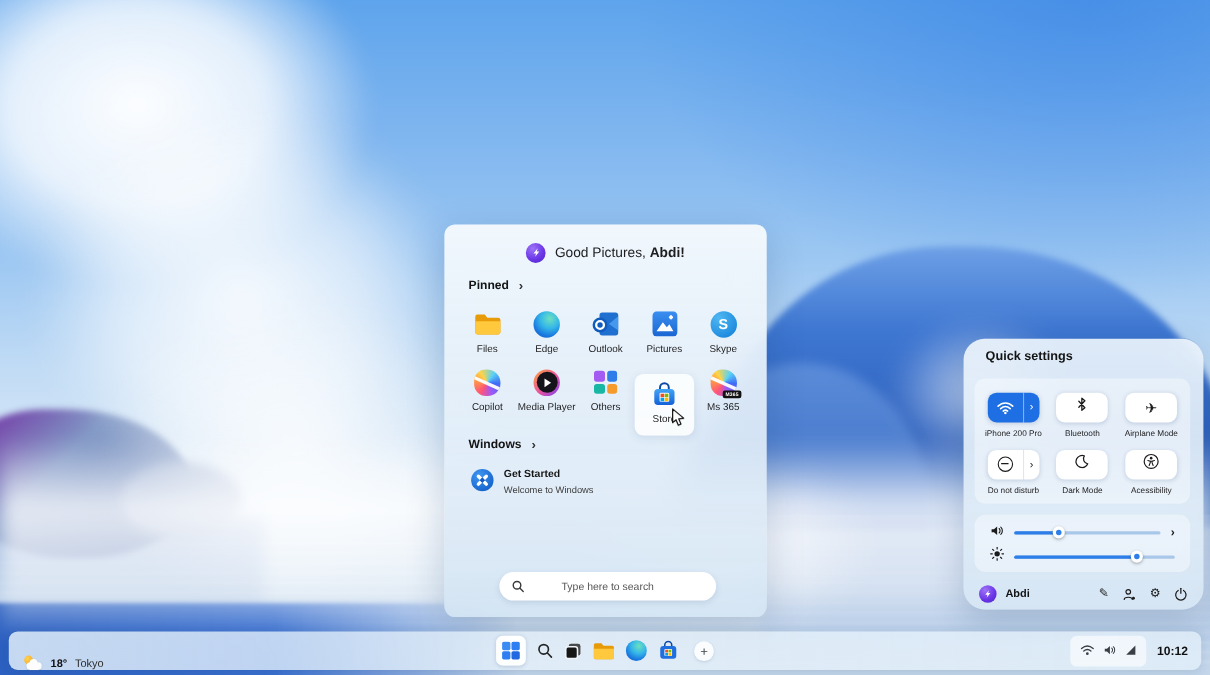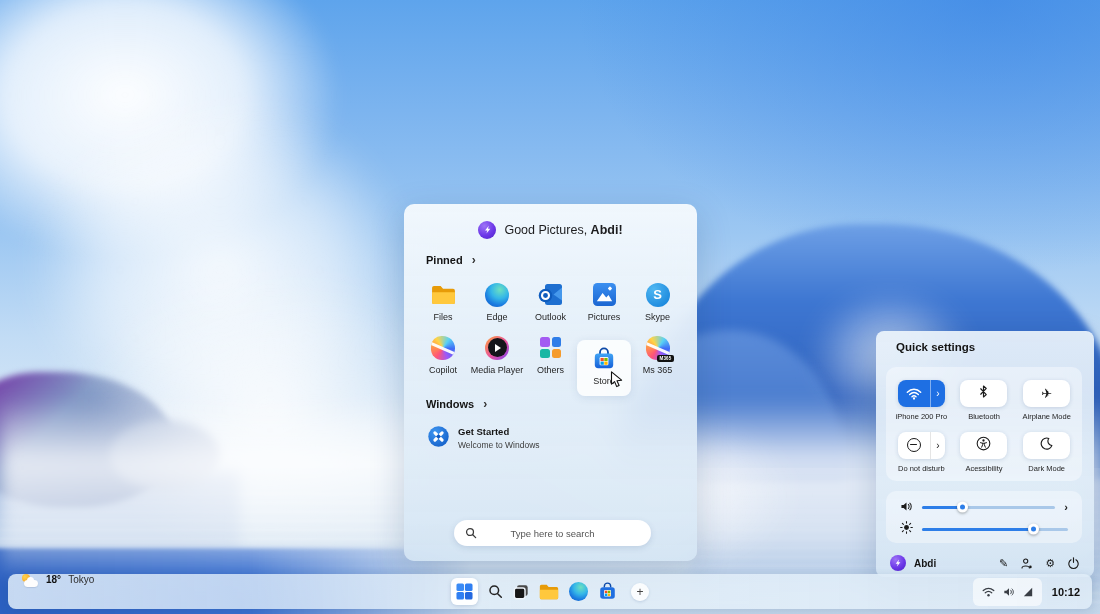--- a/index.html
+++ b/index.html
@@ -70,21 +70,21 @@
     display:flex;align-items:center;justify-content:center;}
   .icon-mp .inner{width:19px;height:19px;border-radius:50%;background:#14141a;display:flex;align-items:center;justify-content:center;}
   .icon-mp .tri{width:0;height:0;border-left:6px solid #fff;border-top:4px solid transparent;border-bottom:4px solid transparent;margin-left:2px;}
   .icon-others{width:21px;height:21px;display:grid;grid-template-columns:1fr 1fr;gap:2px;}
   .icon-others span{border-radius:2.5px;}
   .ms365-wrap{position:relative;}
   .ms365-badge{position:absolute;right:-4px;bottom:-2px;background:#111;color:#fff;font-size:4.5px;font-weight:700;
     padding:1px 2px;border-radius:2px;letter-spacing:.2px;}
 
   
-  #quick-settings{position:absolute;left:876px;top:331px;width:218px;height:246px;border-radius:8px;
+  #quick-settings{position:absolute;left:876px;top:308px;width:218px;height:246px;border-radius:19px;
     background:linear-gradient(180deg,rgba(236,244,251,.92),rgba(214,230,244,.88));backdrop-filter:blur(14px);
     box-shadow:0 10px 30px rgba(25,60,110,.22);}
   .qs-title{position:absolute;left:20px;top:10px;font-size:11.5px;font-weight:700;color:#141414;}
   .qs-card{position:absolute;left:10px;right:12px;border-radius:10px;background:rgba(255,255,255,.38);}
   #qs-card-tiles{top:36px;height:114px;display:grid;grid-template-columns:repeat(3,1fr);grid-template-rows:1fr 1fr;padding:7px 4px 3px;}
   .qs-cell{display:flex;flex-direction:column;align-items:center;justify-content:center;gap:5px;}
   .qs-btn{width:47px;height:27px;border-radius:8px;background:#fff;box-shadow:0 1px 4px rgba(40,70,120,.18);
     display:flex;align-items:center;justify-content:center;cursor:default;}
   .qs-btn.split .main{flex:1;display:flex;align-items:center;justify-content:center;height:100%;}
   .qs-btn.split .chev-col{width:15px;height:100%;display:flex;align-items:center;justify-content:center;
@@ -106,21 +106,21 @@
   .qs-user{position:absolute;left:14px;right:14px;top:222px;height:20px;display:flex;align-items:center;}
   .qs-user .avatar{width:16px;height:16px;}
   .qs-user-name{font-size:10px;font-weight:700;color:#141414;margin-left:8px;flex:1;}
   .qs-user-icons{display:flex;align-items:center;gap:12px;}
   .qs-user-icons .uic{font-size:11px;color:#1b1b1b;line-height:1;display:flex;align-items:center;}
 
   
   #taskbar{position:absolute;left:8px;top:574px;width:1084px;height:35px;border-radius:8px;
     background:linear-gradient(90deg,rgba(225,238,250,.85),rgba(235,245,252,.7) 45%,rgba(228,240,250,.78));
     backdrop-filter:blur(10px);box-shadow:0 2px 10px rgba(25,60,110,.15);}
-  .tb-weather{position:absolute;left:14px;top:0;height:100%;display:flex;align-items:flex-start;gap:7px;cursor:default;}
+  .tb-weather{position:absolute;left:14px;top:0;height:100%;display:flex;align-items:flex-end;gap:7px;cursor:default;}
   .wx-icon{position:relative;width:17px;height:13px;}
   .wx-sun{position:absolute;left:0;top:0;width:8px;height:8px;border-radius:50%;background:radial-gradient(circle at 35% 35%,#ffd34d,#f79e1b);}
   .wx-cloud{position:absolute;left:2px;bottom:0;width:14px;height:7px;background:#fdfdfd;border-radius:6px;box-shadow:0 .5px 1px rgba(100,120,150,.4);}
   .wx-cloud::before{content:"";position:absolute;left:3px;top:-3.5px;width:7px;height:7px;background:#fdfdfd;border-radius:50%;}
   .tb-temp{font-size:10px;font-weight:700;color:#111;}
   .tb-city{font-size:10px;color:#2e2e2e;}
   .tb-center{position:absolute;left:50%;top:0;height:100%;transform:translateX(-50%);display:flex;align-items:center;gap:10px;}
   .tb-btn{display:flex;align-items:center;justify-content:center;cursor:default;}
   .tb-btn.active-win{width:27px;height:27px;border-radius:6px;background:rgba(255,255,255,.95);box-shadow:0 1px 4px rgba(40,70,120,.2);}
   .tb-plus{width:18px;height:18px;border-radius:50%;background:rgba(255,255,255,.85);color:#444;font-size:12px;
@@ -351,38 +351,38 @@
           <span class="main">
               <span class="dnd-circle"></span>
             </span>
           <span class="chev-col">›</span>
         </div>
         <div class="qs-lbl">Do not disturb</div>
       </div>
       <div class="qs-cell">
         <div class="qs-btn">
           <span>
+            <svg width="13" height="13" viewBox="0 0 16 16">
+              <path d="M10.8 1.8 A6.8 6.8 0 1 0 14.6 10.6 A5.6 5.6 0 0 1 10.8 1.8 Z" fill="none" stroke="#1b1b1b" stroke-width="1.4" stroke-linejoin="round"></path>
+            </svg>
+          </span>
+        </div>
+        <div class="qs-lbl">Dark Mode</div>
+      </div>
+      <div class="qs-cell">
+        <div class="qs-btn">
+          <span>
             <svg width="15" height="15" viewBox="0 0 18 18">
               <circle cx="9" cy="9" r="7.6" fill="none" stroke="#1b1b1b" stroke-width="1.3"></circle>
               <circle cx="9" cy="5.4" r="1.4" fill="#1b1b1b"></circle>
               <path d="M5.4 8 L8 8.7 L8 10.4 L6.8 13.4 M12.6 8 L10 8.7 L10 10.4 L11.2 13.4 M8 8.7 L10 8.7" stroke="#1b1b1b" stroke-width="1.2" fill="none" stroke-linecap="round"></path>
             </svg>
           </span>
         </div>
         <div class="qs-lbl">Acessibility</div>
-      </div>
-      <div class="qs-cell">
-        <div class="qs-btn">
-          <span>
-            <svg width="13" height="13" viewBox="0 0 16 16">
-              <path d="M10.8 1.8 A6.8 6.8 0 1 0 14.6 10.6 A5.6 5.6 0 0 1 10.8 1.8 Z" fill="none" stroke="#1b1b1b" stroke-width="1.4" stroke-linejoin="round"></path>
-            </svg>
-          </span>
-        </div>
-        <div class="qs-lbl">Dark Mode</div>
       </div>
     </div>
 
     <div class="qs-card" id="qs-card-sliders">
       <div class="slider-row">
         <span>
           <svg width="13" height="11" viewBox="0 0 18 14">
             <path d="M2 5 L5 5 L9 1.5 L9 12.5 L5 9 L2 9 Z" fill="#1b1b1b"></path>
             <path d="M11.5 4.2 C13 5.6 13 8.4 11.5 9.8" stroke="#1b1b1b" stroke-width="1.4" fill="none" stroke-linecap="round"></path>
             <path d="M13.6 2.4 C16.2 4.6 16.2 9.4 13.6 11.6" stroke="#1b1b1b" stroke-width="1.4" fill="none" stroke-linecap="round"></path>

